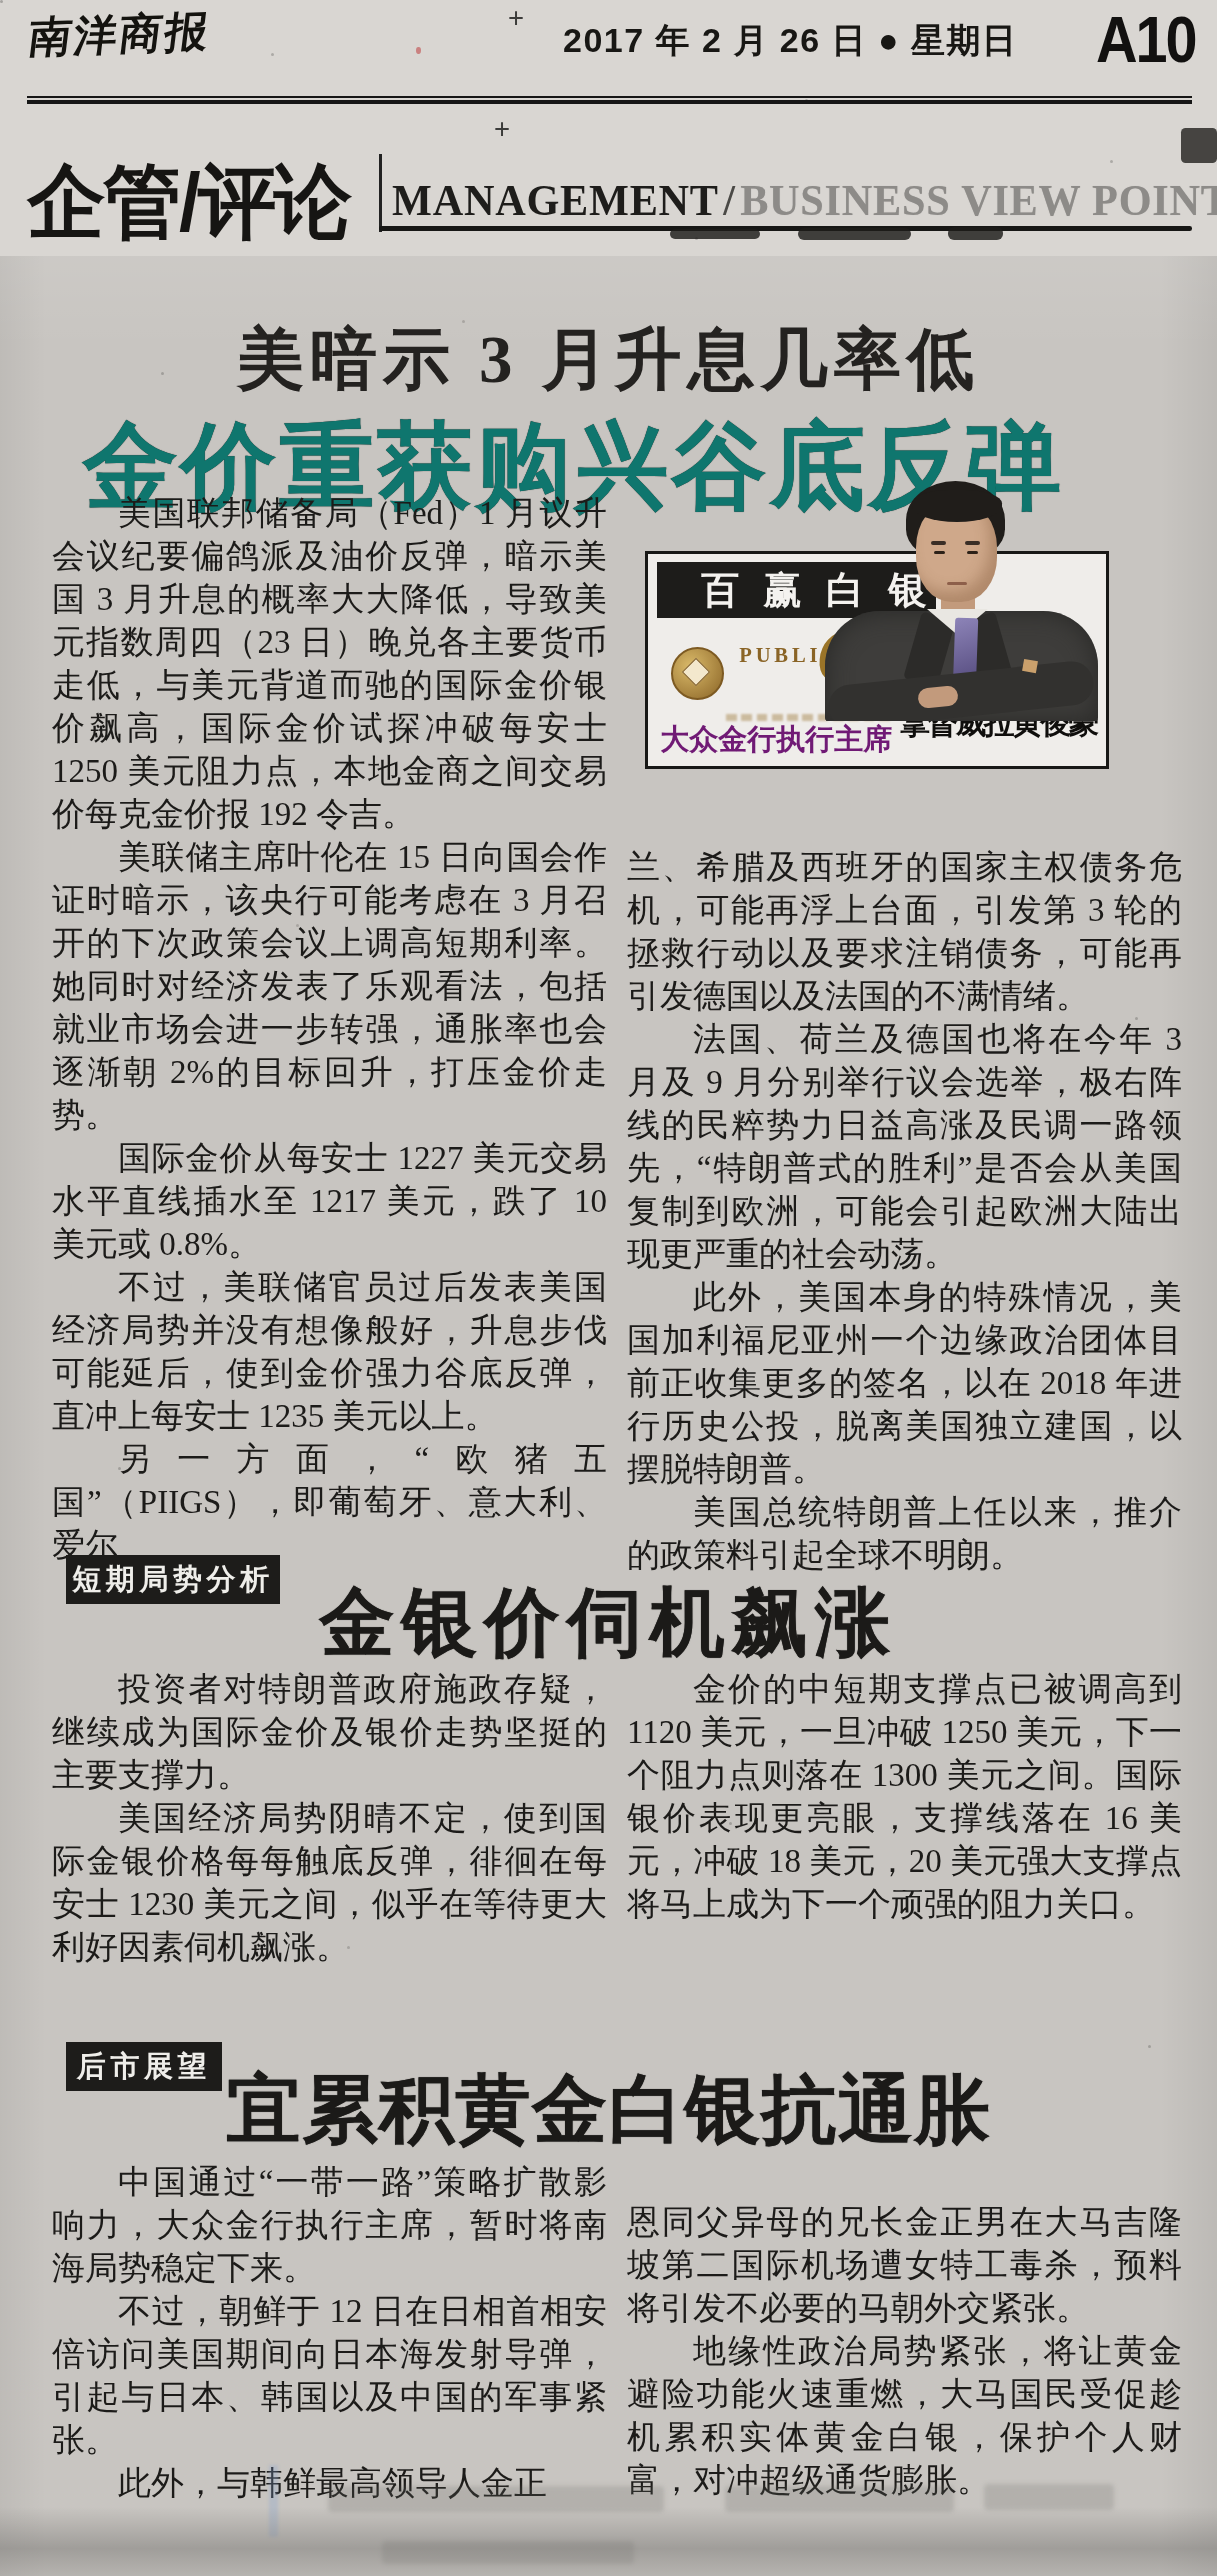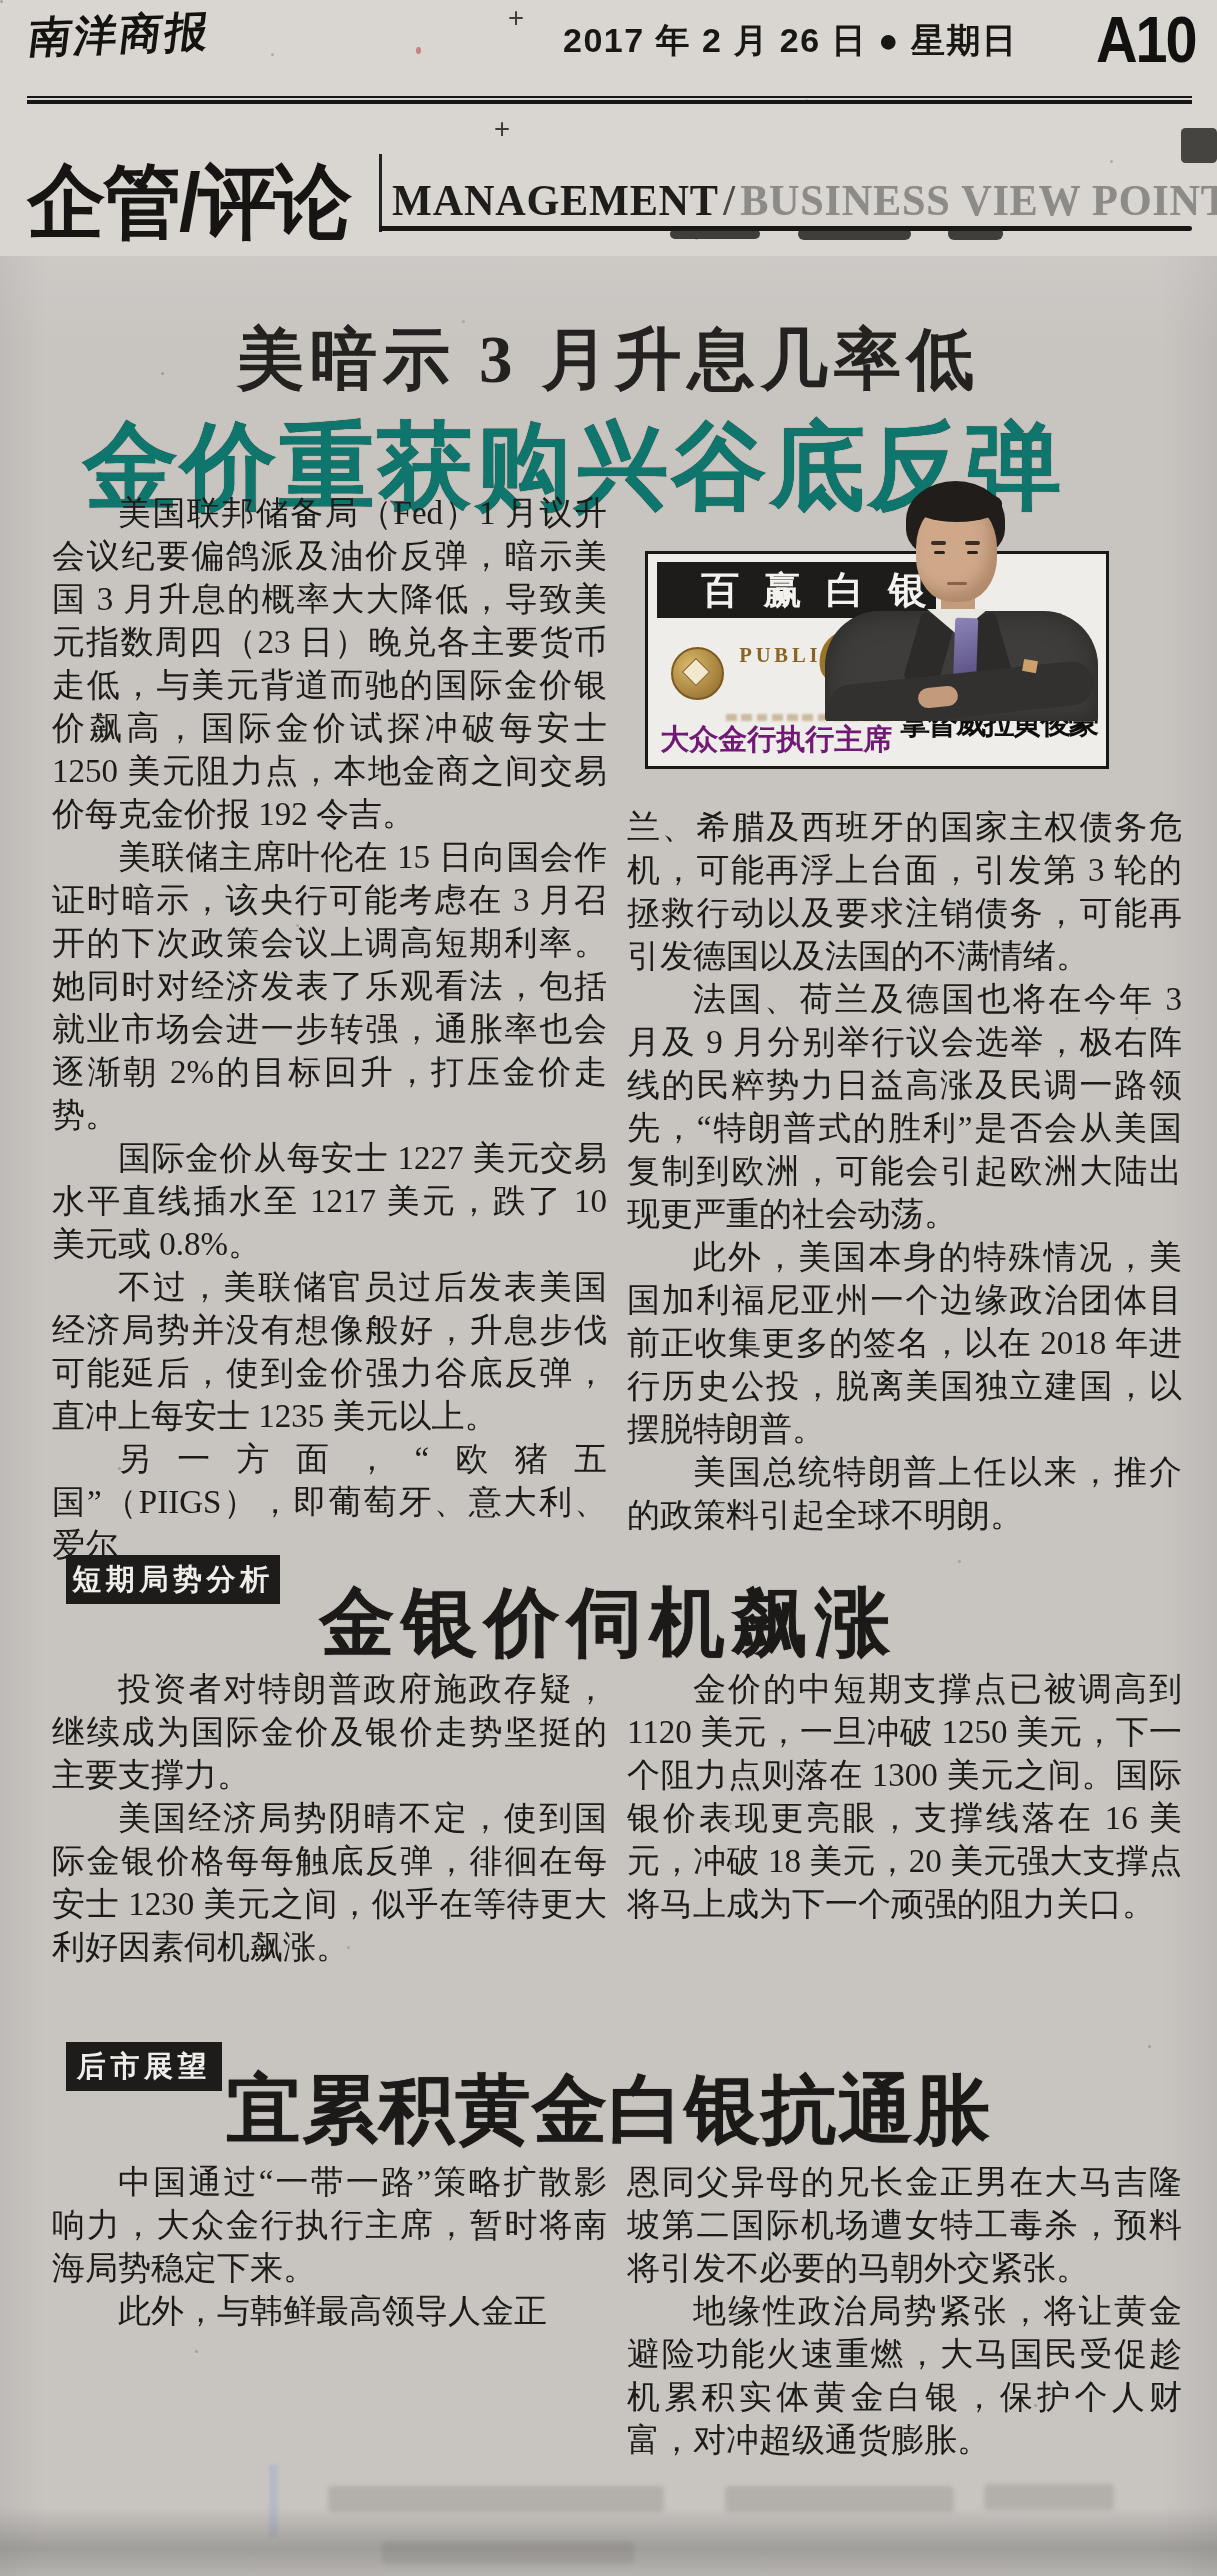--- a/index.html
+++ b/index.html
@@ -34,21 +34,21 @@
         background:linear-gradient(180deg,rgba(255,255,255,.08),rgba(0,0,0,0) 92px),
                    linear-gradient(90deg,rgba(0,0,0,.05),rgba(0,0,0,0) 46px,rgba(0,0,0,0) 1160px,rgba(0,0,0,.06));
         pointer-events:none;}
   .top-smudge{background:#1d1c1a;border-radius:6.1px;opacity:.82;}
   .kicker{left:0;top:314px;width:1217px;text-align:center;font-size:67px;font-weight:700;
         letter-spacing:6.1px;color:#242220;}
   .headline{left:0;top:404px;width:1147px;text-align:center;font-size:95px;font-weight:900;
         letter-spacing:3.1px;color:#0f766e;text-shadow:0 0 0.8px #1b1a18;}
   .col{position:absolute;width:555px;font-size:33px;line-height:43px;text-align:justify;color:#1c1b19;}
   .col p{margin:0;text-indent:2em;}
-  .col p.cont{text-indent:0;}
+  .col p.cont{text-indent:0;margin-top:40px;}
   .col.tight{line-height:43px;}
   
   .pg-box{left:645px;top:551px;width:458px;height:212px;background:#efedea;border:3.1px solid #181816;}
   .pg-label{position:absolute;left:9.2px;top:7.6px;width:279px;height:56px;background:#1d1c1a;
         color:#f4f2ef;font-size:38px;letter-spacing:24.4px;line-height:56px;padding-left:44px;
         box-sizing:border-box;font-weight:700;font-family:"Liberation Sans",sans-serif;white-space:nowrap;overflow:hidden;}
   .pg-logo{position:absolute;left:18.3px;top:82px;width:259px;height:85px;}
   .pg-coin{position:absolute;left:4.6px;top:10.7px;width:49px;height:49px;border-radius:50%;
         border:2.3px solid #7d5a22;background:radial-gradient(circle at 35% 35%,#d9b969,#8a6426);}
   .pg-coin::after{content:"";position:absolute;left:13px;top:13px;width:20px;height:20px;
@@ -192,20 +192,21 @@
     <p>美国经济局势阴晴不定，使到国际金银价格每每触底反弹，徘徊在每安士 1230 美元之间，似乎在等待更大利好因素伺机飙涨。</p>
   </div>
   <div class="col tight" style="left:627px;top:1668px;">
     <p>金价的中短期支撑点已被调高到 1120 美元，一旦冲破 1250 美元，下一个阻力点则落在 1300 美元之间。国际银价表现更亮眼，支撑线落在 16 美元，冲破 18 美元，20 美元强大支撑点将马上成为下一个顽强的阻力关口。</p>
   </div>
 
   <div class="abs tag-box" style="left:66px;top:2042px;width:156px;">后市展望</div>
   <div class="abs sub-headline" style="top:2060px;letter-spacing:1.5px;">宜累积黄金白银抗通胀</div>
   <div class="col tight" style="left:52px;top:2161px;">
     <p>中国通过“一带一路”策略扩散影响力，大众金行执行主席，暂时将南海局势稳定下来。</p>
+    <p>不过，朝鲜于 12 日在日相首相安倍访问美国期间向日本海发射导弹，引起与日本、韩国以及中国的军事紧张。</p>
     <p>此外，与韩鲜最高领导人金正</p>
   </div>
   <div class="col tight" style="left:627px;top:2161px;">
     <p class="cont">恩同父异母的兄长金正男在大马吉隆坡第二国际机场遭女特工毒杀，预料将引发不必要的马朝外交紧张。</p>
     <p>地缘性政治局势紧张，将让黄金避险功能火速重燃，大马国民受促趁机累积实体黄金白银，保护个人财富，对冲超级通货膨胀。</p>
   </div>
 
   <div class="abs blue-streak"></div>
   <div class="abs bleed" style="left:328px;top:2486px;width:336px;height:26px;"></div>
   <div class="abs bleed" style="left:725px;top:2486px;width:229px;height:26px;"></div>

